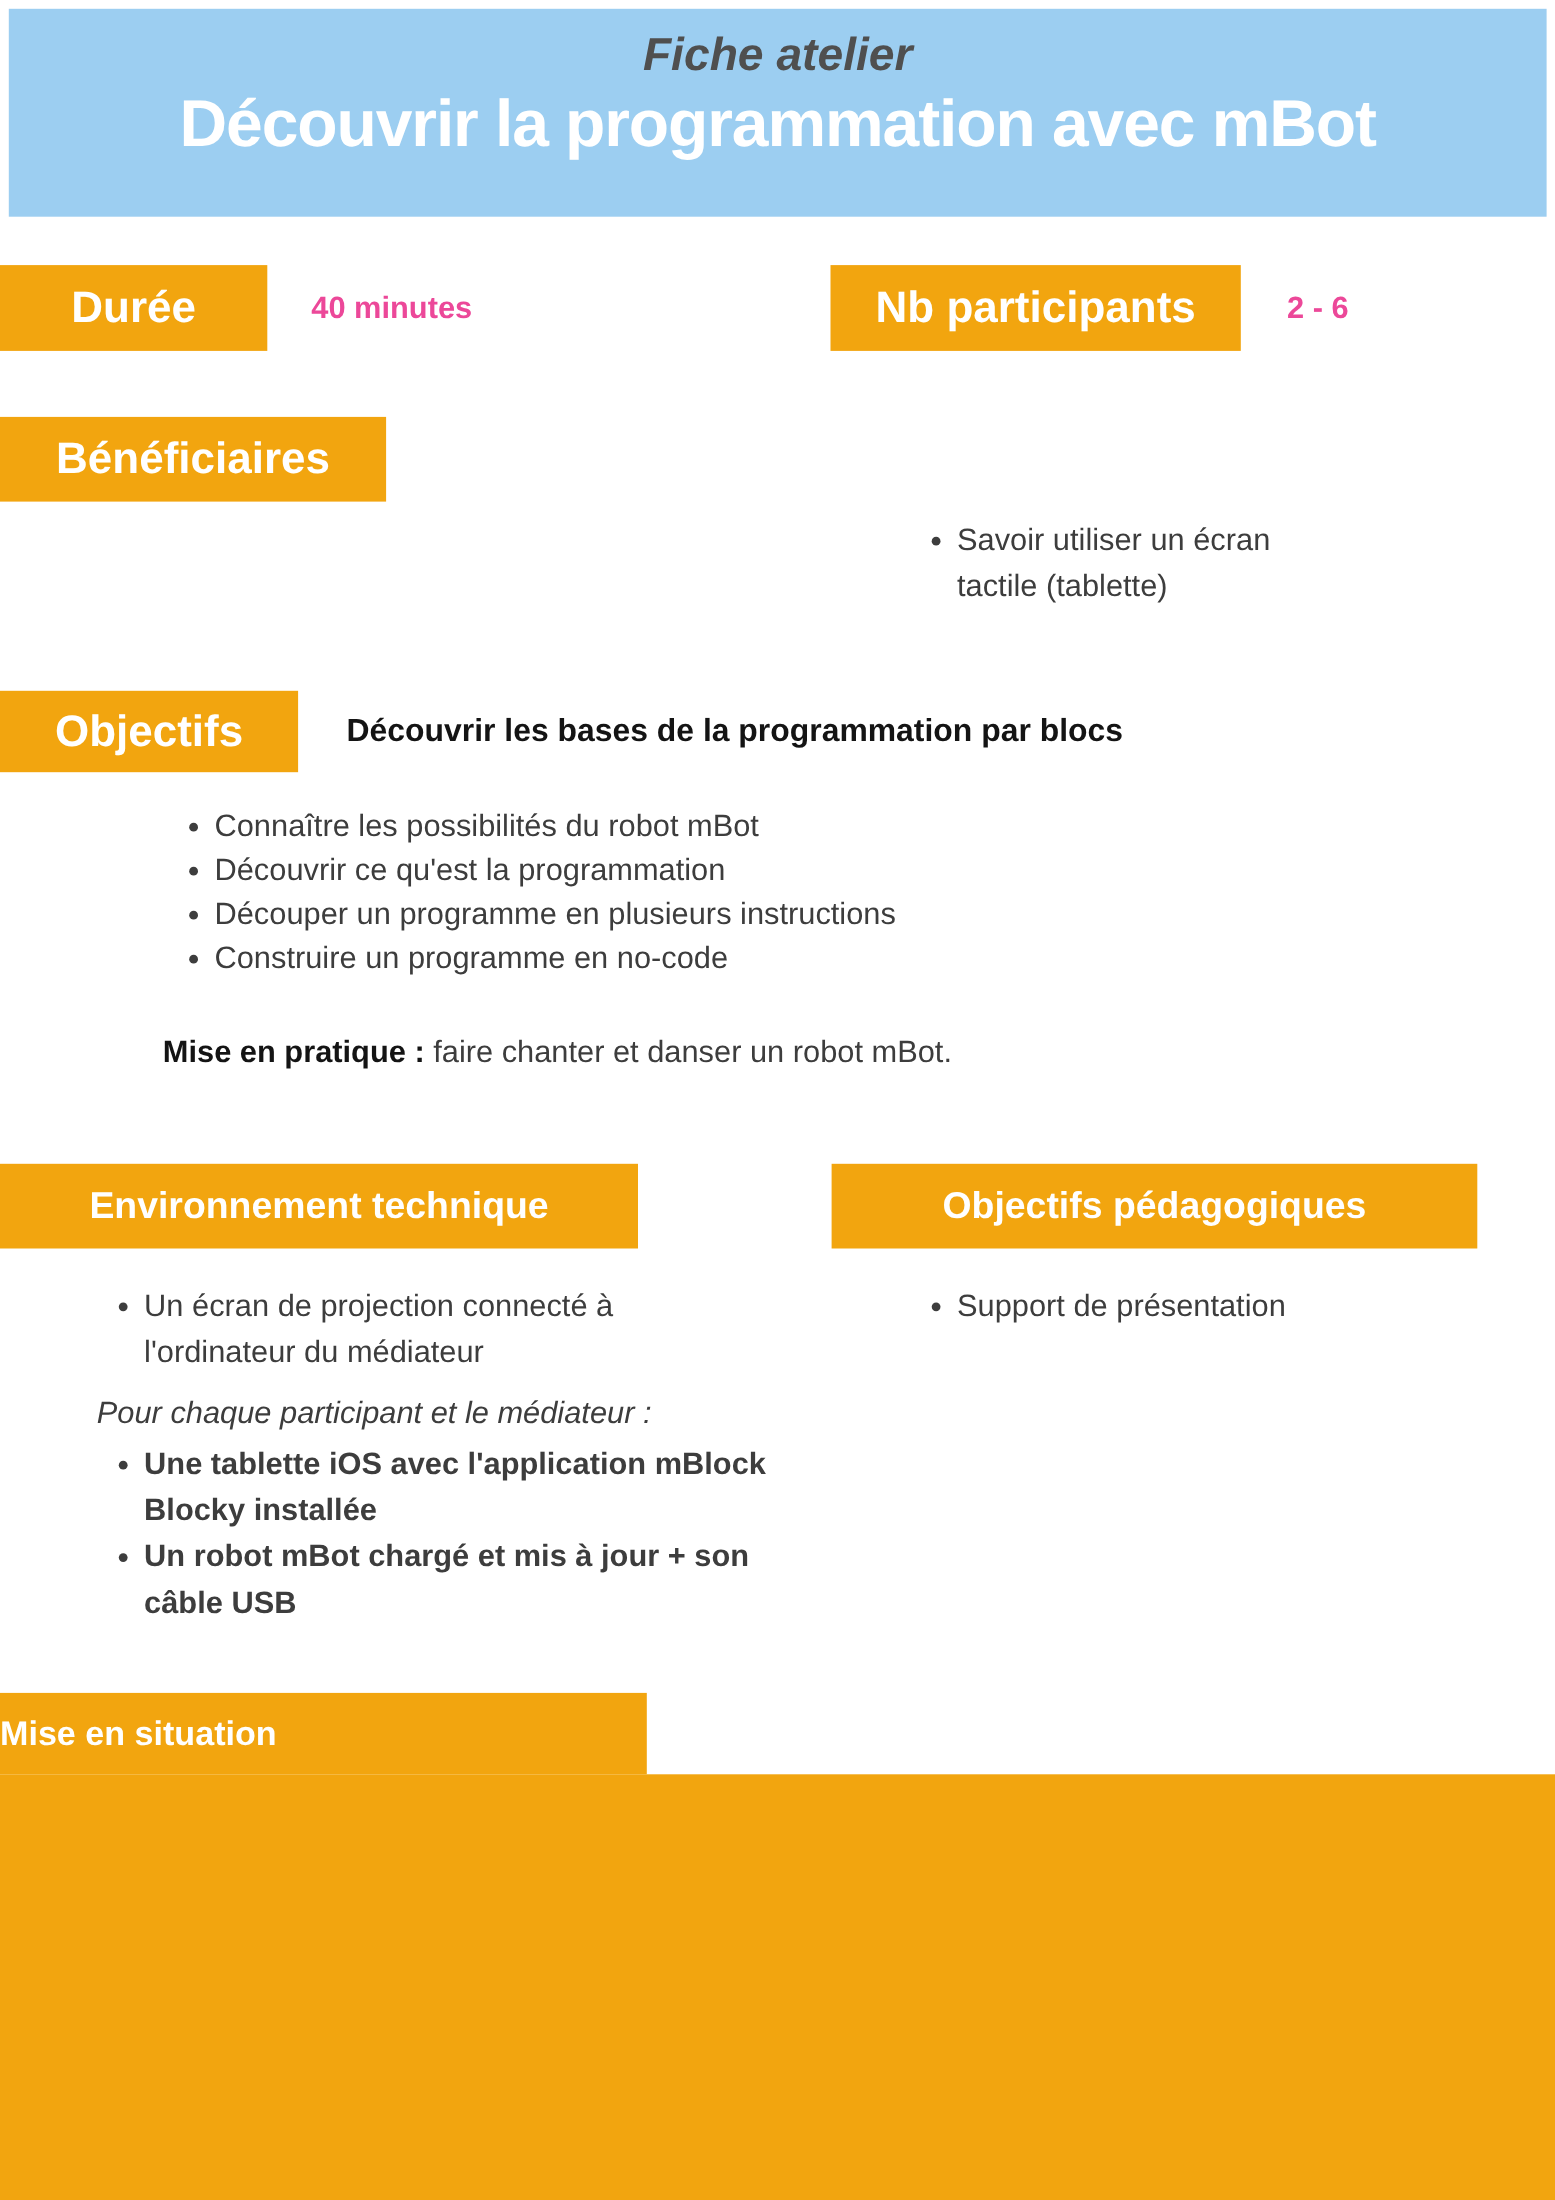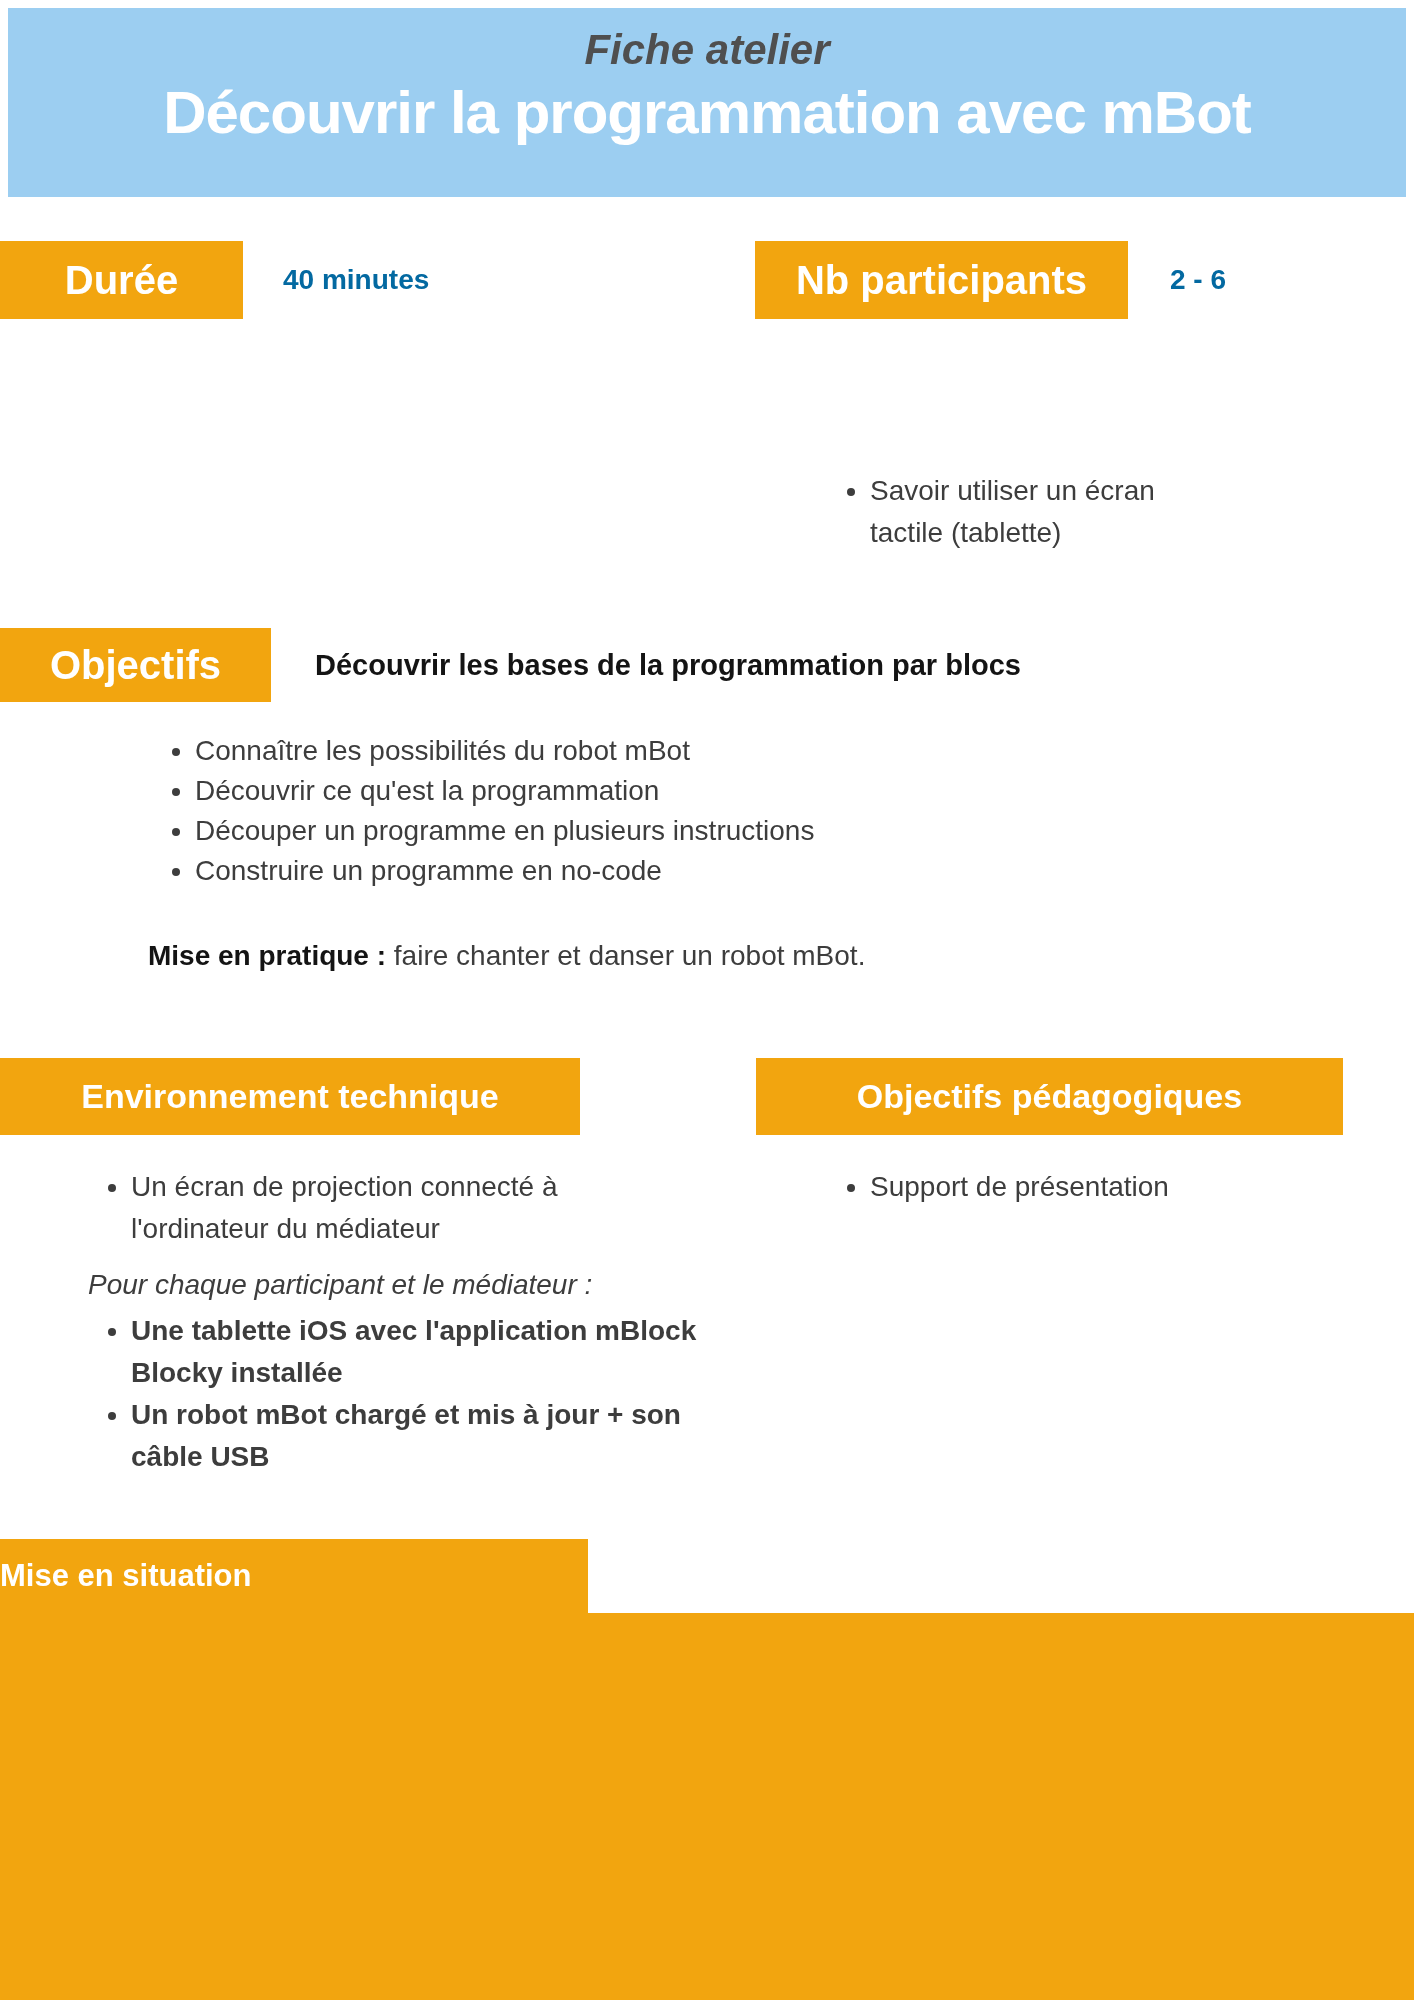--- a/index.html
+++ b/index.html
@@ -32,21 +32,21 @@
   .badge-duree         { left:0;     top:241px;  width:243px; height:78px; }
   .badge-participants  { left:755px; top:241px;  width:373px; height:78px; }
   .badge-beneficiaires { left:0;     top:379px;  width:351px; height:77px; }
   .badge-prerequis     { left:756px; top:379px;  width:275px; height:77px; }
   .badge-objectifs     { left:0;     top:628px;  width:271px; height:74px; }
   .badge-env           { left:0;     top:1058px; width:580px; height:77px; font-size:34px; }
   .badge-ressources    { left:756px; top:1058px; width:587px; height:77px; font-size:34px; }
 
   .badge-value {
     position:absolute; height:78px; display:flex; align-items:center;
-    font-size:28px; font-weight:bold; color:#0369a1;text-align:right;
+    font-size:28px; font-weight:bold; color:#ec4899;text-align:right;
   }
   .value-duree        { left:283px;  top:241px; }
   .value-participants { left:1170px; top:241px; }
 
   
   .bullets {
     list-style:disc outside; margin:0; padding-left:56px;
     font-size:28px; line-height:42px; color:#3D3D3D;
   }
   .list-beneficiaires { left:75px;  top:470px;  width:560px; }
@@ -95,20 +95,21 @@
     <div class="banner-subtitle">Fiche atelier</div>
     <h1 class="banner-title">Découvrir la programmation avec mBot</h1>
   </header>
 
   <div class="badge badge-duree">Durée</div>
   <div class="badge-value value-duree">40 minutes</div>
 
   <div class="badge badge-participants">Nb participants</div>
   <div class="badge-value value-participants">2 - 6</div>
 
+  <div class="badge badge-beneficiaires">Bénéficiaires</div>
 
 
   <div class="abs list-prerequis">
     <ul class="bullets">
       <li>Savoir utiliser un écran tactile (tablette)</li>
     </ul>
   </div>
 
   <div class="badge badge-objectifs">Objectifs</div>
   <div class="objectifs-headline">Découvrir les bases de la programmation par blocs</div>

